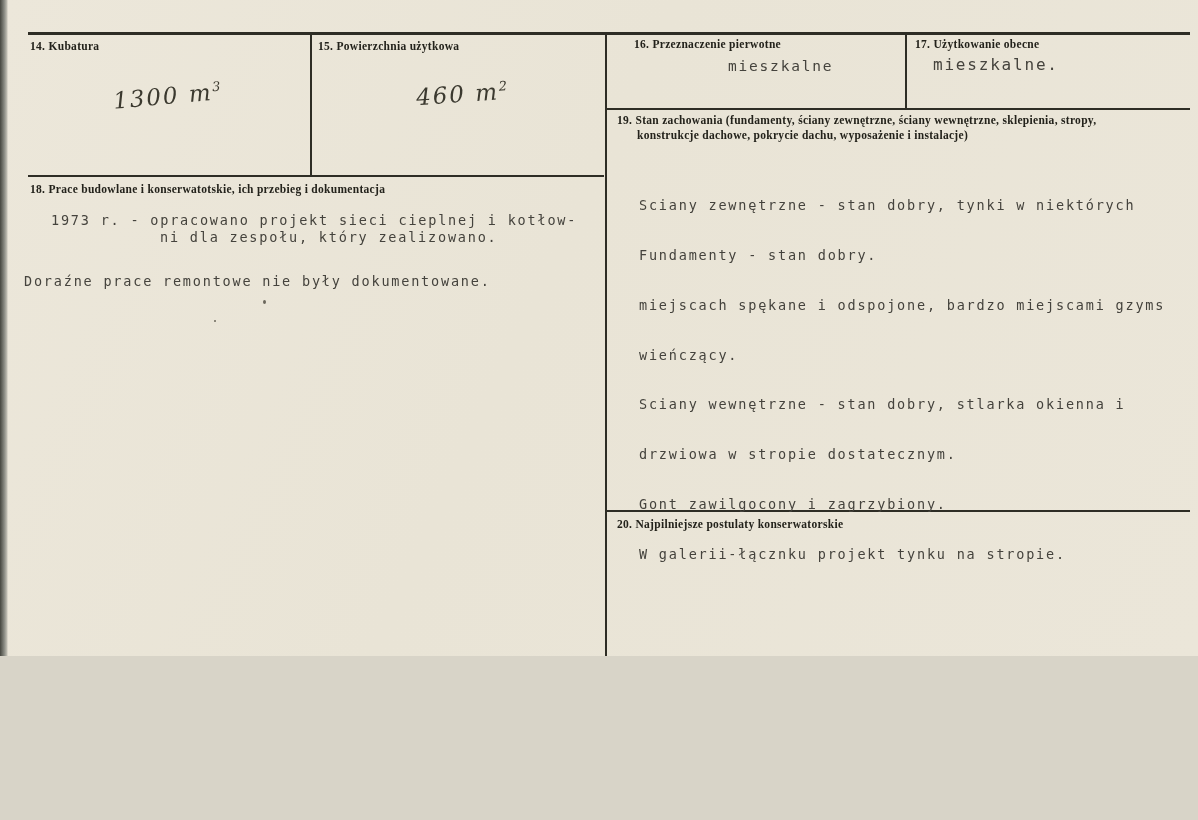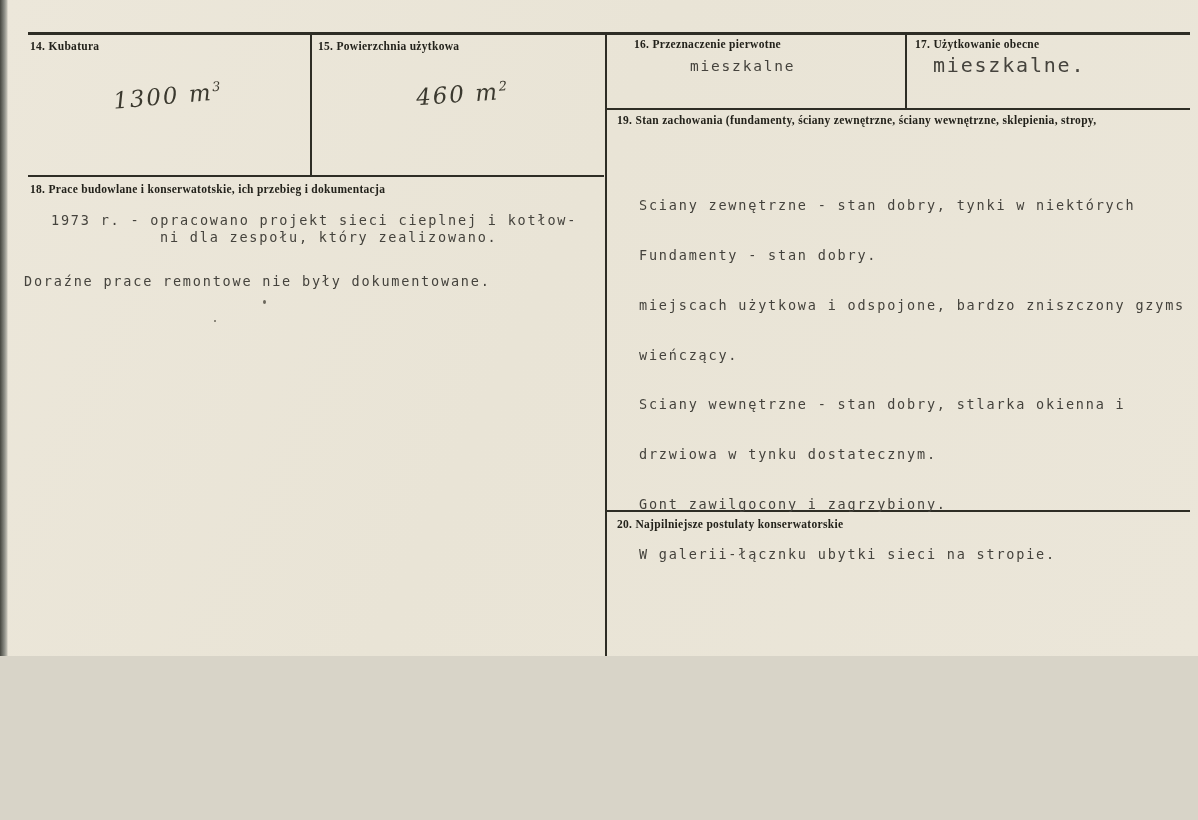--- a/index.html
+++ b/index.html
@@ -80,40 +80,41 @@
   <div class="hline" style="left:607px;top:108px;width:583px;"></div>
   <div class="hline" style="left:607px;top:510px;width:583px;"></div>
 
   <div class="plabel" style="left:30px;top:40px;">14. Kubatura</div>
   <div class="hand" style="left:113px;top:83px;transform:rotate(-5deg);"><span>1300 m</span><sup>3</sup></div>
 
   <div class="plabel" style="left:318px;top:40px;">15. Powierzchnia użytkowa</div>
   <div class="hand" style="left:416px;top:81px;transform:rotate(-4deg);"><span>460 m</span><sup>2</sup></div>
 
   <div class="plabel" style="left:618px;top:38px;margin-left:16px;">16. Przeznaczenie pierwotne</div>
-  <div class="typed" style="left:690px;top:58px;font-size:14.5px;">mieszkalne</div>
+  <div class="typed" style="left:728px;top:58px;font-size:14.5px;">mieszkalne</div>
 
   <div class="plabel" style="left:915px;top:38px;">17. Użytkowanie obecne</div>
-  <div class="typed" style="left:933px;top:57px;font-size:20px;">mieszkalne.</div>
+  <div class="typed" style="left:933px;top:57px;font-size:16px;">mieszkalne.</div>
 
   <div class="plabel" style="left:30px;top:183px;">18. Prace budowlane i konserwatotskie, ich przebieg i dokumentacja</div>
   <div class="typed" style="left:51px;top:212px;">1973 r. - opracowano projekt sieci cieplnej i kotłow-</div>
   <div class="typed" style="left:160px;top:229px;">ni dla zespołu, który zealizowano.</div>
   <div class="typed" style="left:24px;top:273px;">Doraźne prace remontowe nie były dokumentowane.</div>
 
   <div class="plabel" style="left:617px;top:114px;">19. Stan zachowania (fundamenty, ściany zewnętrzne, ściany wewnętrzne, sklepienia, stropy,</div>
+  <div class="plabel" style="left:637px;top:129px;">konstrukcje dachowe, pokrycie dachu, wyposażenie i instalacje)</div>
   <div class="typed typed-block" style="left:639px;top:164px;">
     <div>Sciany zewnętrzne - stan dobry, tynki w niektórych</div>
     <div>Fundamenty - stan dobry.</div>
-    <div>miejscach użytkowa i odspojone, bardzo zniszczony gzyms</div>
+    <div>miejscach spękane i odspojone, bardzo miejscami gzyms</div>
     <div>wieńczący.</div>
     <div>Sciany wewnętrzne - stan dobry, stlarka okienna i</div>
-    <div>drzwiowa w tynku dostatecznym.</div>
+    <div>drzwiowa w stropie dostatecznym.</div>
     <div>Gont zawilgocony i zagrzybiony.</div>
-    <div>W galerii-łącznku ubytki sieci na stropie.</div>
+    <div>W galerii-łącznku projekt tynku na stropie.</div>
   </div>
 
   <div class="plabel" style="left:617px;top:518px;text-align:center;">20. Najpilniejsze postulaty konserwatorskie</div>
 
   <div class="speck" style="left:263px;top:300px;width:3px;height:4px;"></div>
   <div class="speck" style="left:214px;top:320px;width:2px;height:2px;"></div>
 
 </div>
 
 </body></html>

